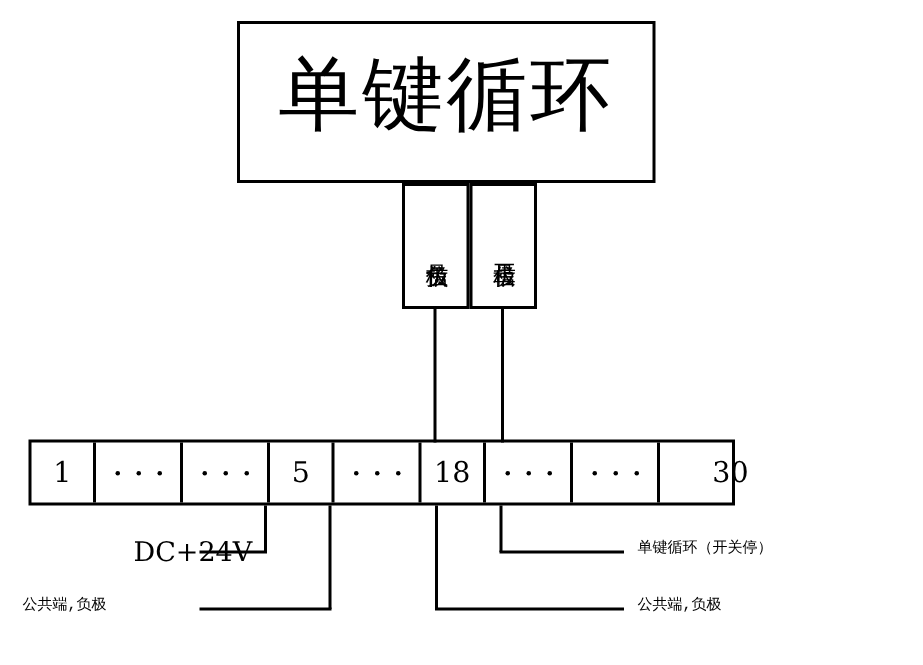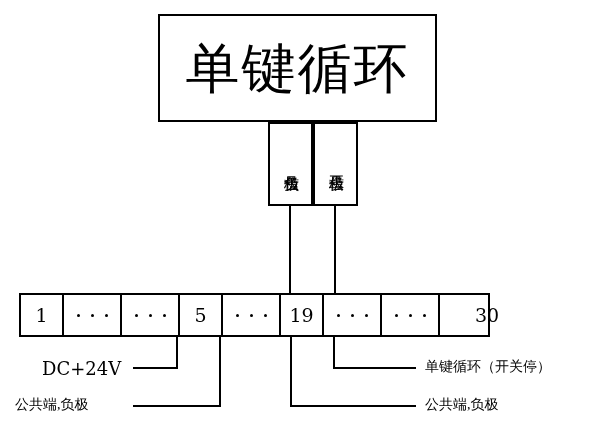--- a/index.html
+++ b/index.html
@@ -23,21 +23,21 @@
     top: 14px;
     width: 279px;
     height: 108px;
     border: 2px solid #000000;
     box-sizing: border-box;
     display: flex;
     align-items: center;
     justify-content: center;
   }
   .title-text {
-    font-family: Liberation Sans, sans-serif;
+    font-family: Liberation Mono, monospace;
     font-size: 54px;
     line-height: 1;
     color: #000000;
     letter-spacing: 2px;
     white-space: nowrap;
   }
 
   
   .vbox {
     position: absolute;
@@ -112,26 +112,27 @@
     height: 3px;
     background: #000000;
     border-radius: 50%;
   }
 
   
   .lbl {
     position: absolute;
     color: #000000;
     white-space: nowrap;
-    font-family: Liberation Serif, serif;
-    font-size: 14px;
+    font-family: Liberation Mono, monospace;
+    font-size: 10px;
   }
   .lbl-serif {
     font-family: "DejaVu Serif", "Liberation Serif", serif;
     font-size: 18px;
+    margin-left: 47px;
   }
 </style>
 </head>
 <body>
 
 <div id="canvas">
 
   <div class="title-box">
     <span class="title-text">单键循环</span>
   </div>
@@ -163,21 +164,21 @@
       </span>
     </div>
     <div class="cell cell-num">5</div>
     <div class="cell cell-dots">
       <span class="dots">
         <span class="dot"></span>
         <span class="dot"></span>
         <span class="dot"></span>
       </span>
     </div>
-    <div class="cell cell-num">19</div>
+    <div class="cell cell-num">18</div>
     <div class="cell cell-dots">
       <span class="dots">
         <span class="dot"></span>
         <span class="dot"></span>
         <span class="dot"></span>
       </span>
     </div>
     <div class="cell cell-dots">
       <span class="dots">
         <span class="dot"></span>

